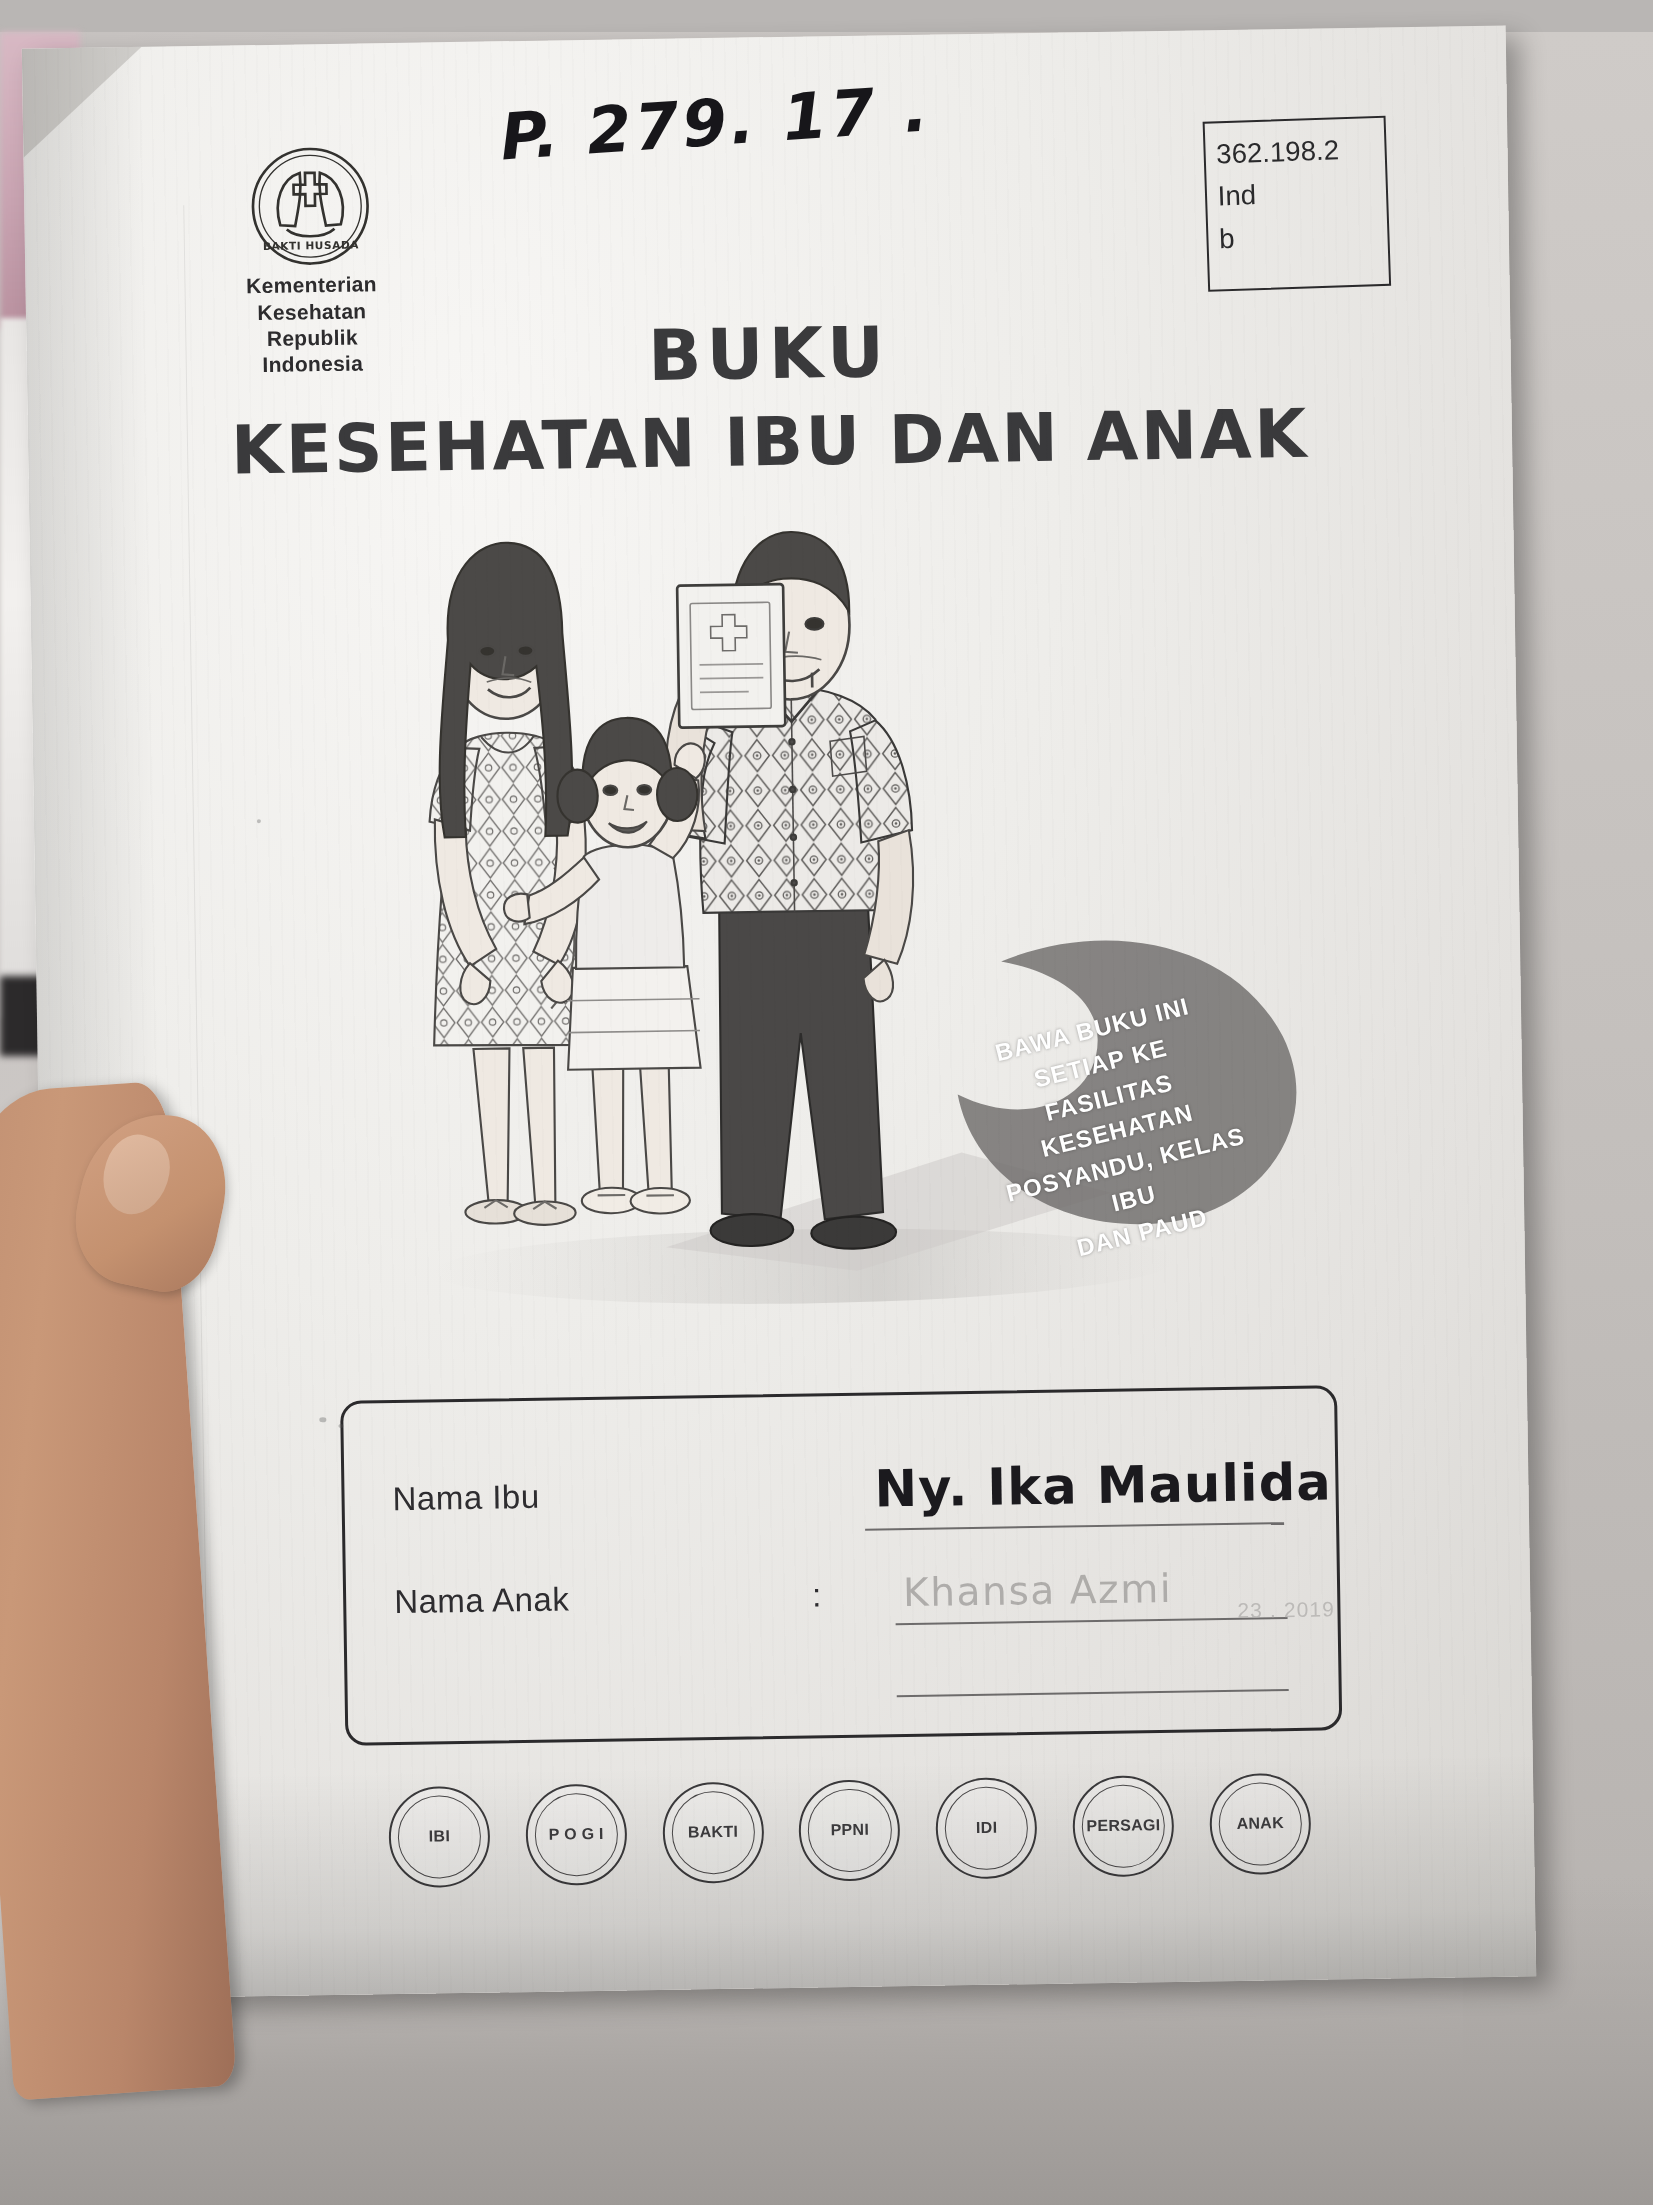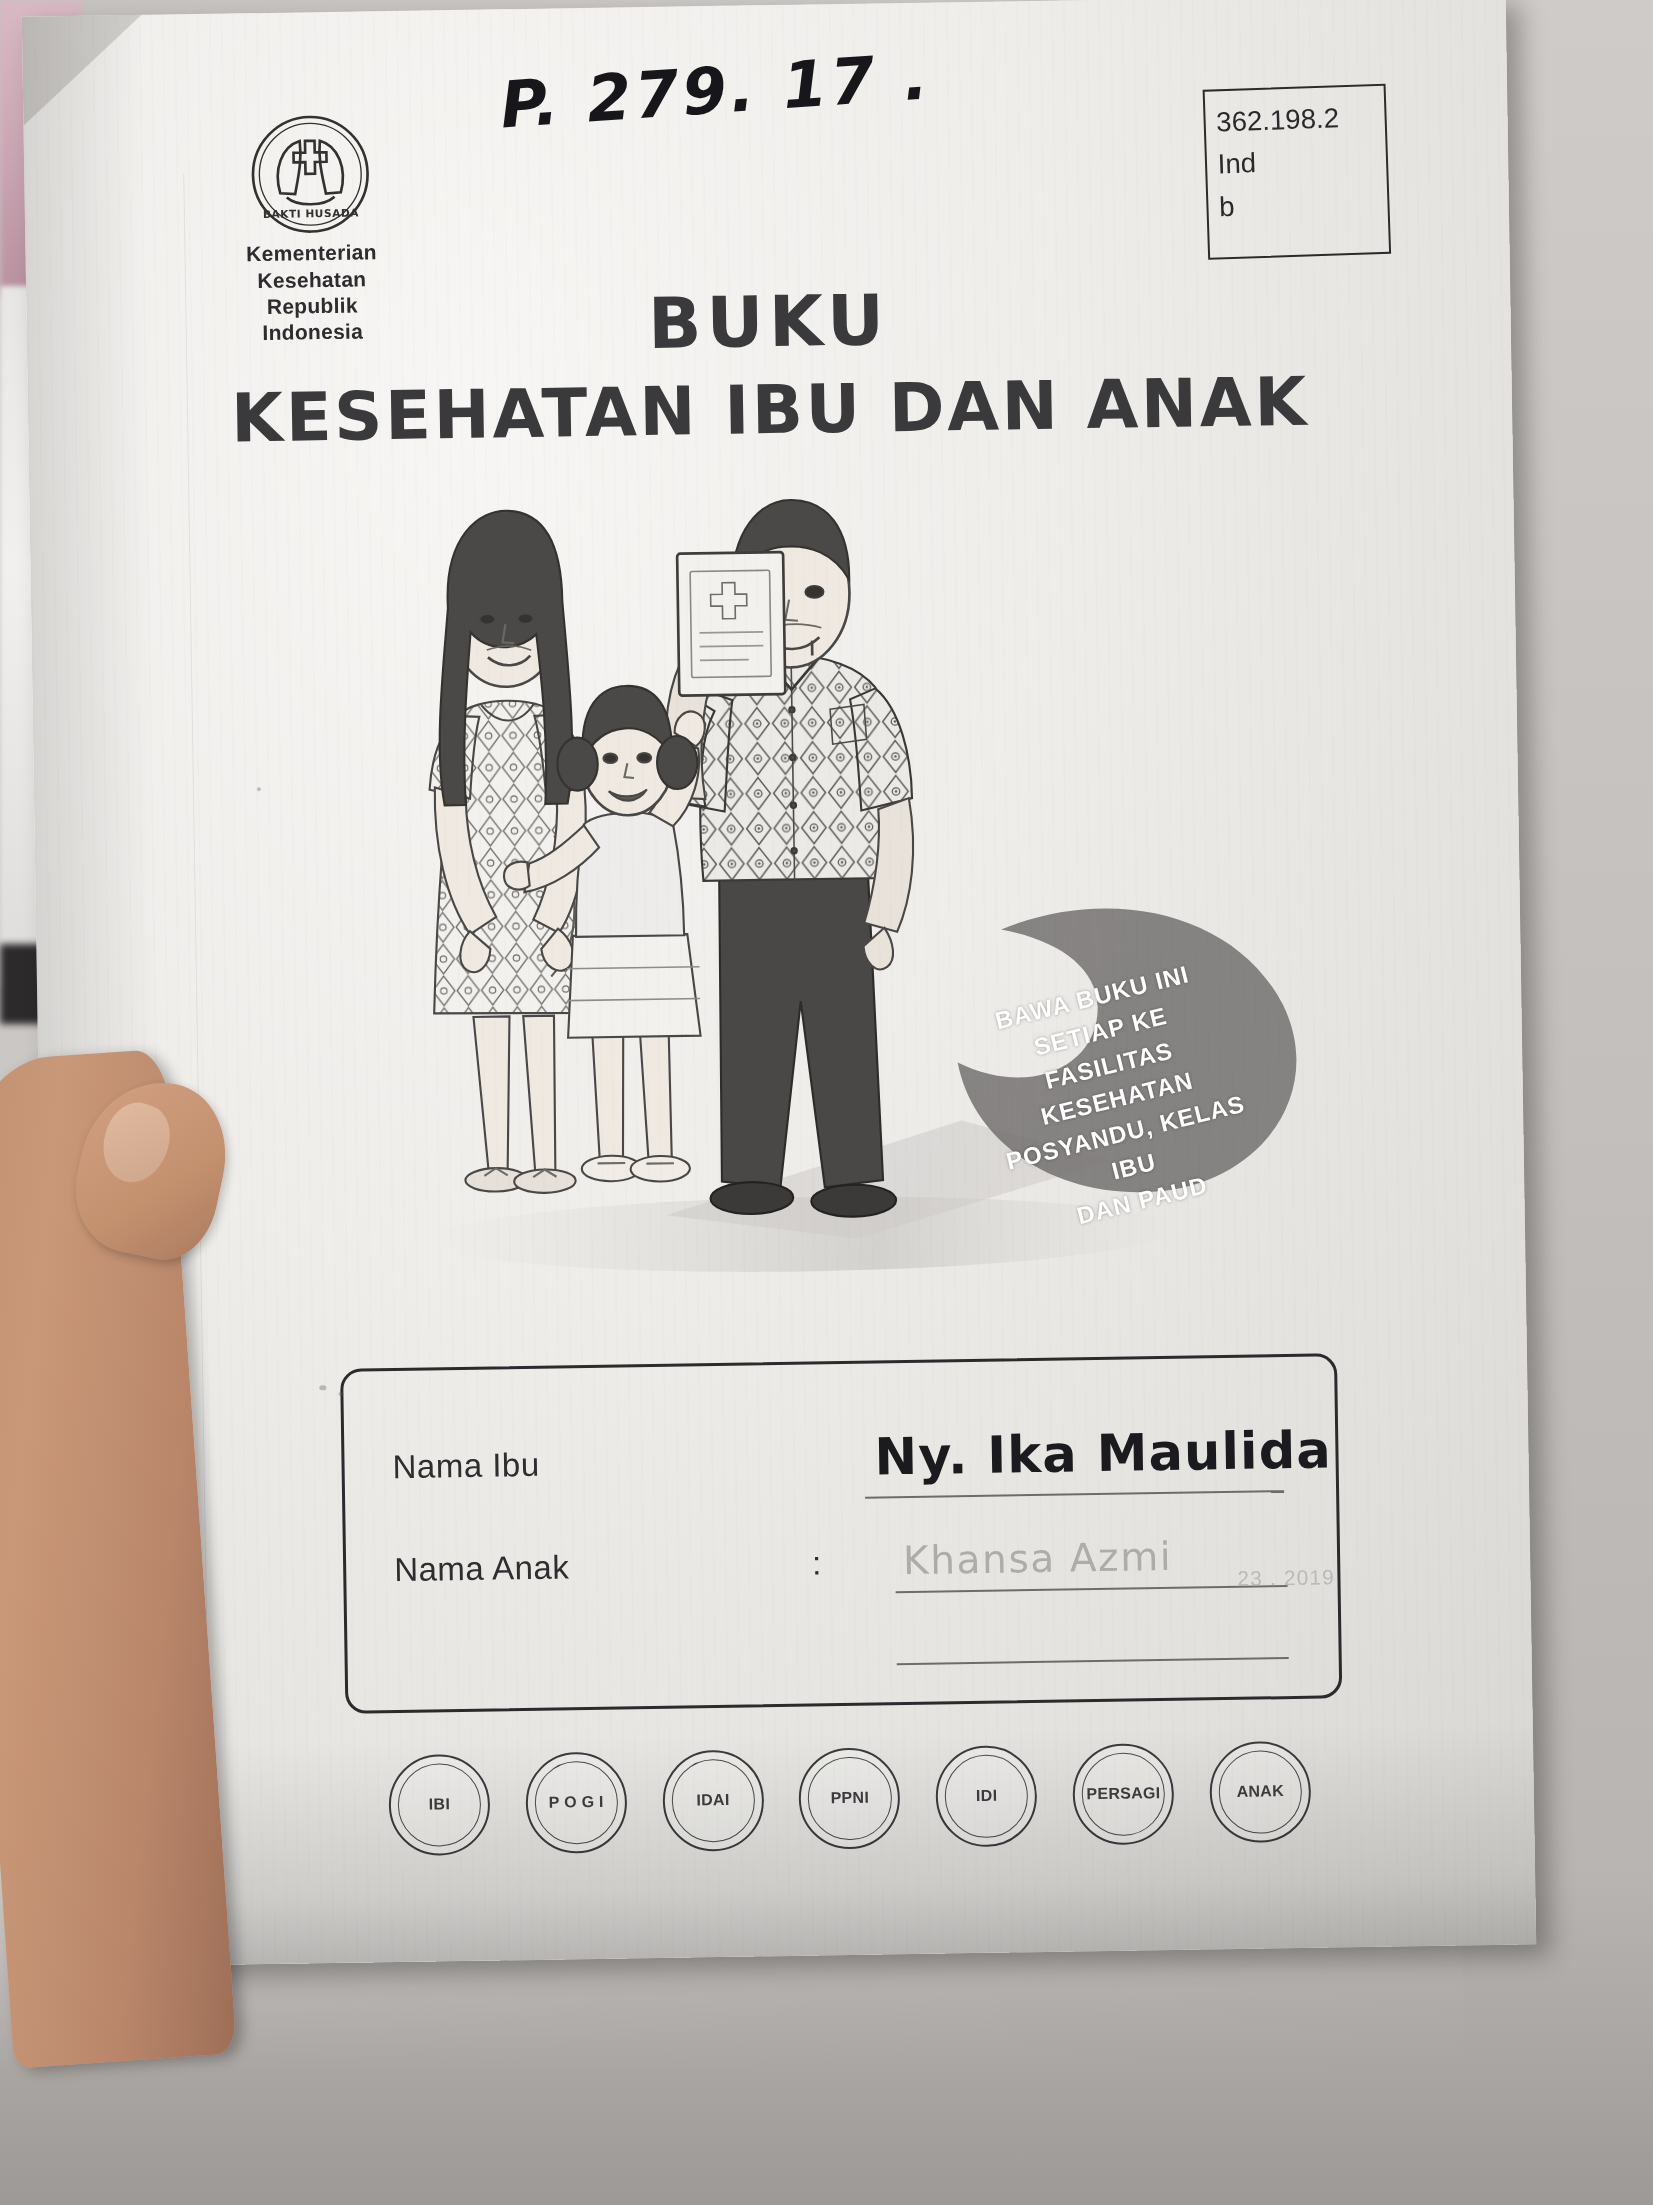--- a/index.html
+++ b/index.html
@@ -13,20 +13,21 @@
     overflow: hidden;
     font-family: "Liberation Sans", sans-serif;
     position: relative;
   }
 
   
   #photo {
     position: absolute;
     inset: 0;
     background: linear-gradient(115deg, #c6c2c0 0%, #cfcbc8 35%, #c2bebb 70%, #b6b2af 100%);
+    margin-top: 32px;
   }
   .wall-left {
     position: absolute;
     left: 0; top: 0;
     width: 80px; height: 297px;
     background: linear-gradient(180deg, #d8b9c4 0%, #c9a4b2 55%, #b9919f 100%);
     filter: blur(3.2px);
   }
   .wall-left2 {
     position: absolute;
@@ -587,21 +588,21 @@
             <span>IBI</span>
           </div>
       </div>
       <div class="seal">
         <div class="sl">
             <span>P O G I</span>
           </div>
       </div>
       <div class="seal">
         <div class="sl">
-            <span>IDAI</span>
+            <span>BAKTI</span>
           </div>
       </div>
       <div class="seal">
         <div class="sl">
             <span>PPNI</span>
           </div>
       </div>
       <div class="seal">
         <div class="sl">
             <span>IDI</span>

